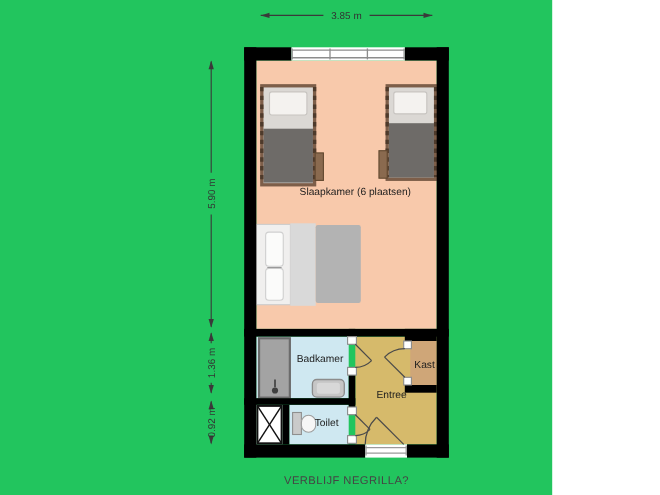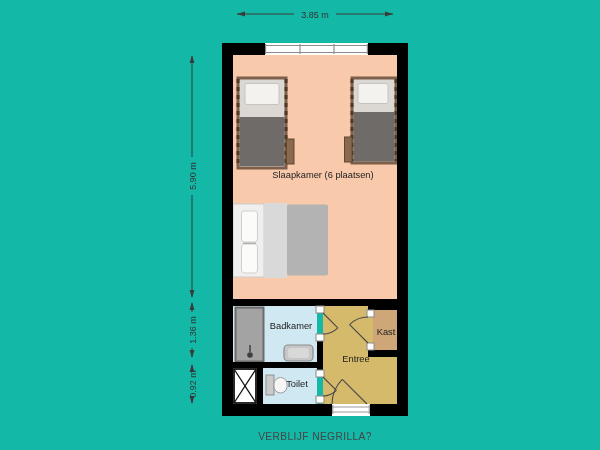--- a/index.html
+++ b/index.html
@@ -1,16 +1,16 @@
 <!DOCTYPE html>
 <html><head>
 <meta charset="utf-8">
 <style>
   html,body{margin:0;padding:0;background:#ffffff;}
-  #canvas{position:relative;width:600px;height:450px;background:#14b8a6;overflow:hidden;
+  #canvas{position:relative;width:502px;height:450px;background:#22c55e;overflow:hidden;
           font-family:"Liberation Sans", sans-serif;}
   svg{position:absolute;left:0;top:0;}
   text{font-family:"Liberation Sans", sans-serif;}
   .dim-text{font-size:9px;fill:#333333;}
   .room-label{font-size:9.3px;fill:#1c1c1c;}
   .caption{font-size:10.2px;fill:#454545;letter-spacing:0.4px;}
   .door{stroke:#4a4a4a;stroke-width:1.1;fill:none;}
   .dimline{stroke:#3a3a3a;stroke-width:1;}
   .dimarrow{fill:#3a3a3a;}
   .jamb{fill:#ffffff;stroke:#8a8a8a;stroke-width:1;}

